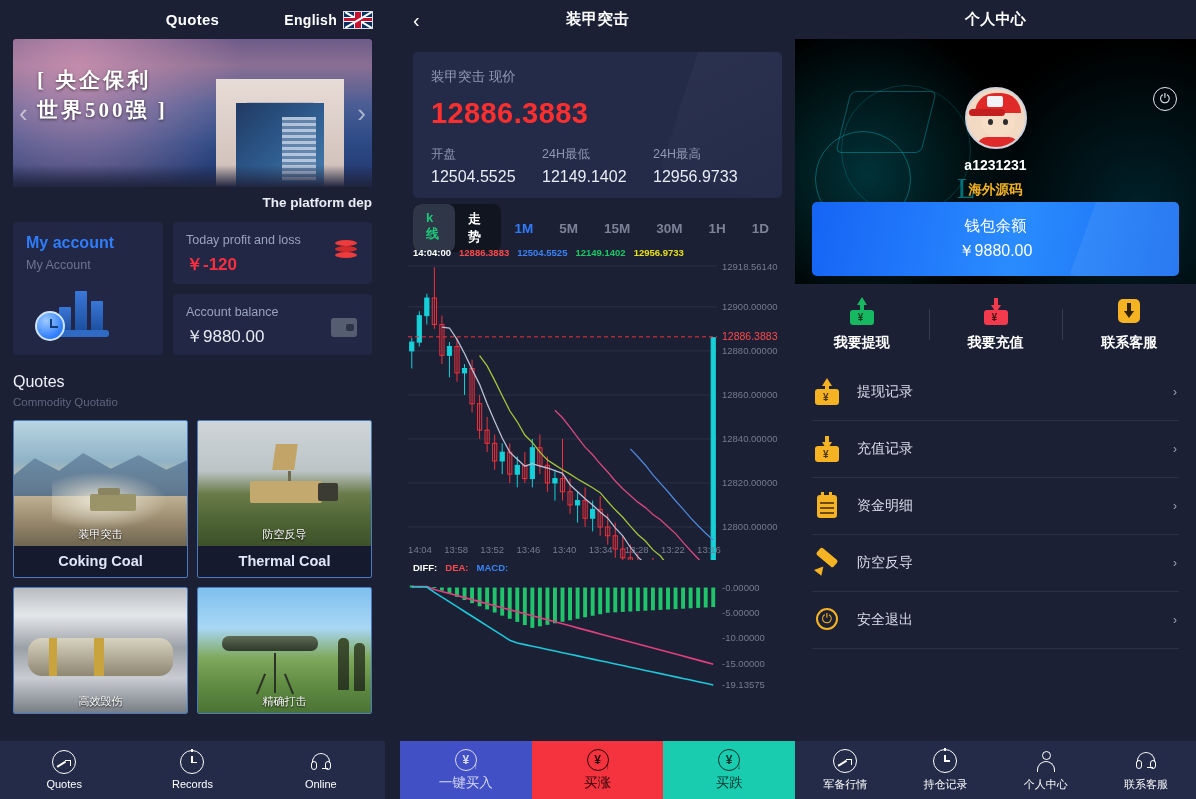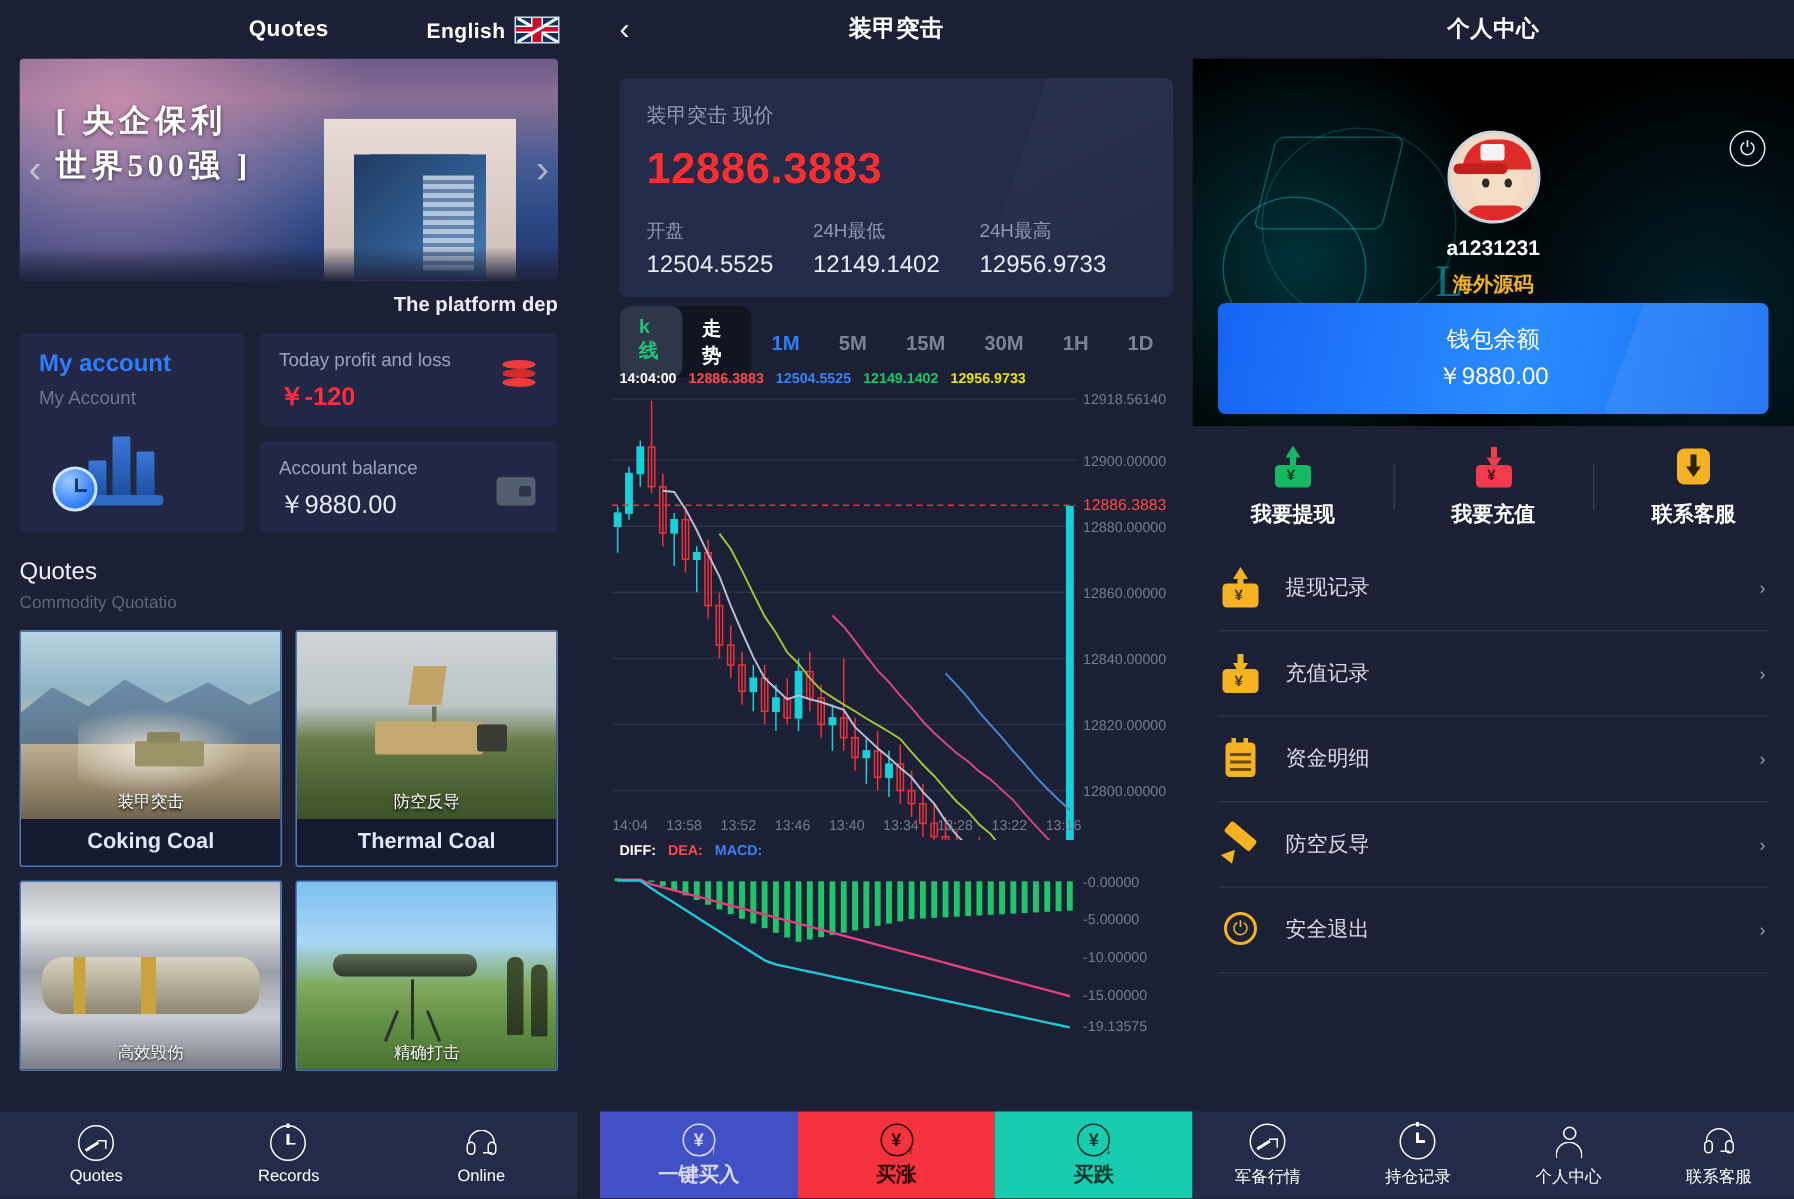--- a/index.html
+++ b/index.html
@@ -317,21 +317,21 @@
   .clk-tick{position:absolute;left:11px;top:-1px;width:2px;height:3px;background:#fff;}
   .pers-head{position:absolute;left:8px;top:2px;width:9px;height:9px;border:1.6px solid #fff;border-radius:50%;}
   .pers-body{position:absolute;left:3px;top:12px;width:18px;height:11px;border:1.6px solid #fff;border-bottom:none;border-radius:10px 10px 0 0;}
   .hs-band{position:absolute;left:3px;top:3px;width:18px;height:10px;border:1.6px solid #fff;border-bottom:none;border-radius:9px 9px 0 0;}
   .hs-e1,.hs-e2{position:absolute;top:11px;width:6px;height:9px;border:1.6px solid #fff;border-radius:3px;}
   .hs-e1{left:2px;} .hs-e2{left:16px;}
   .hs-mic{position:absolute;left:13px;top:18px;width:6px;height:1.4px;background:#fff;}
 
   .tradebar { position:absolute; bottom:0; left:400px; width:395px; height:58px; display:flex; }
   .tb { flex:1; display:flex; flex-direction:column; align-items:center; justify-content:center; gap:3px;}
-  .tb .tlab { font-size:13.5px; font-weight:bold; }
+  .tb .tlab { font-size:13.5px; font-weight:normal; }
   .tb-blue  { background:#4150c4; color:#d7daf2; }
   .tb-red   { background:#f5333f; color:#2a0406; }
   .tb-teal  { background:#19ccb0; color:#05352c; }
   .yico { width:22px; height:22px; position:relative; }
   .yico .cir{position:absolute;inset:0;border:1.6px solid currentColor;border-radius:50%;}
   .yico .yy{position:absolute;inset:0;display:flex;align-items:center;justify-content:center;font-size:12px;font-weight:bold;}
   .yico .sm{position:absolute;right:-1px;bottom:0px;font-size:9px;font-weight:bold;}
 </style>
 </head>
 <body>

